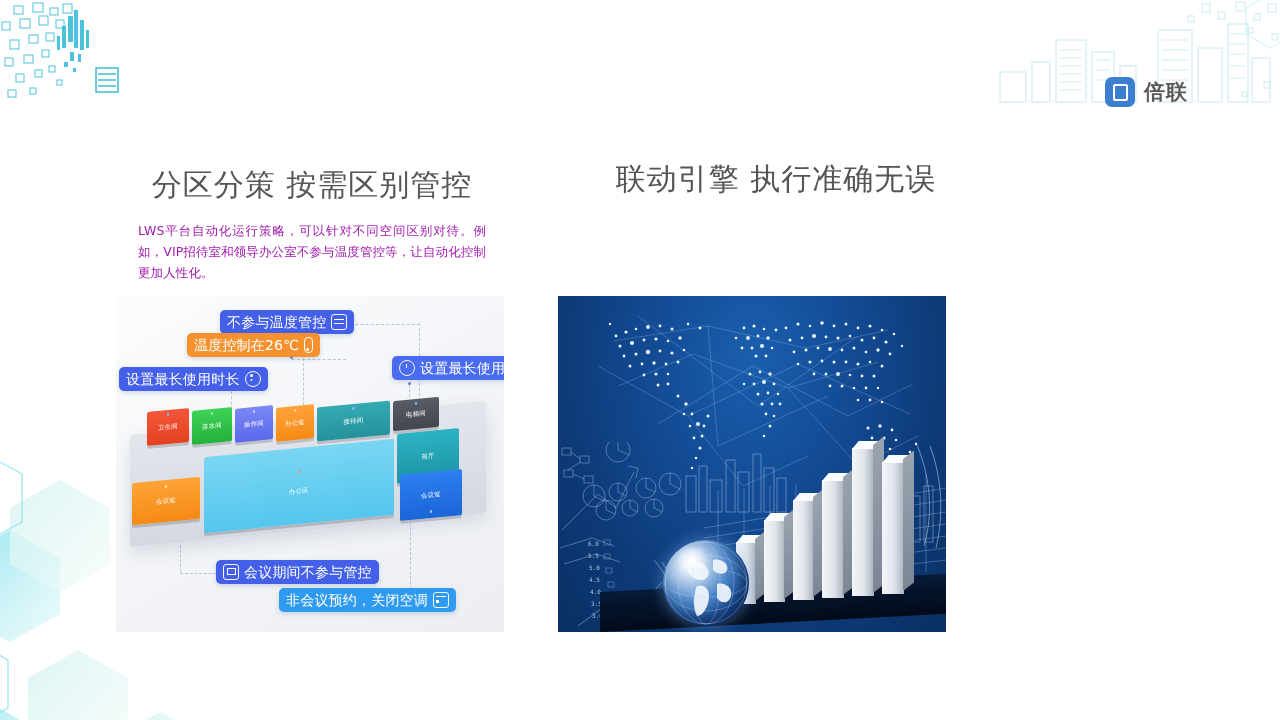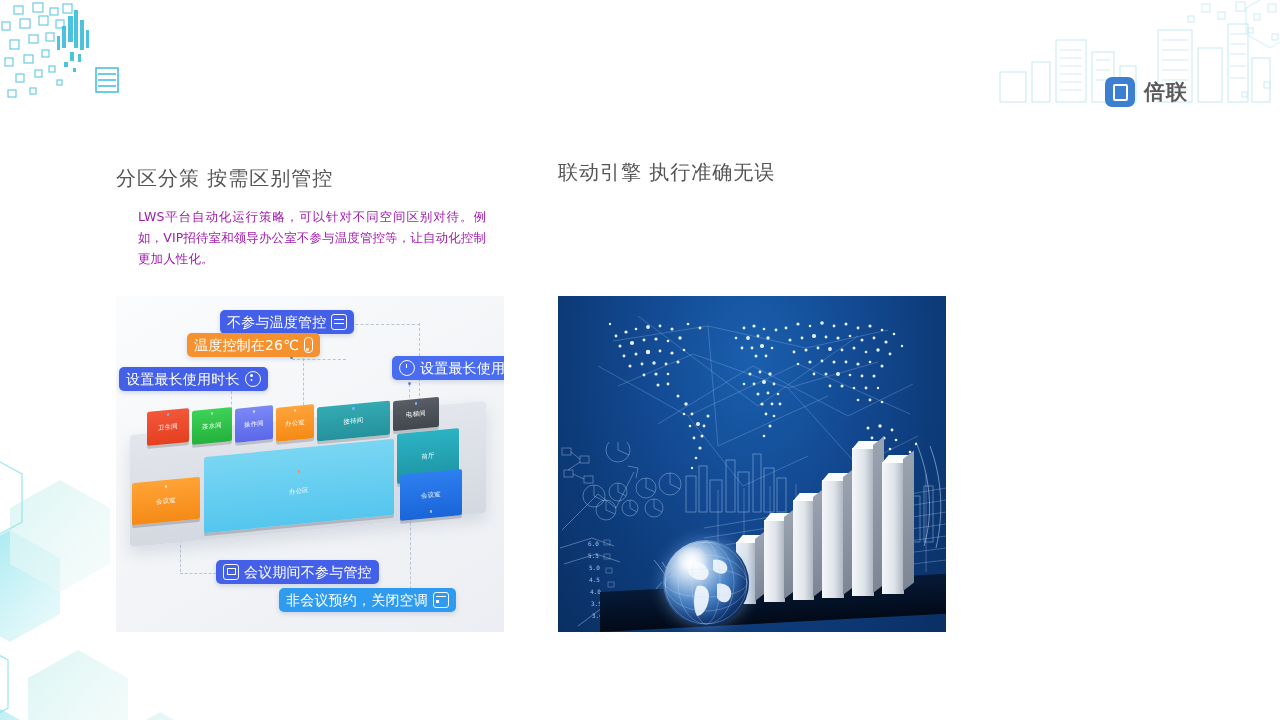--- a/index.html
+++ b/index.html
@@ -33,23 +33,23 @@
   }
   .brand-mark i{display:block;width:11px;height:13px;border:2px solid #ffffff;border-radius:2px;}
   .brand-name{
     font-size:21px;font-weight:bold;color:#5a5a5a;letter-spacing:1px;
     font-family:"DejaVu Sans","Liberation Sans",sans-serif;
   }
 
   
   .col{position:absolute;top:150px;}
   .col-left{left:116px;width:392px;}
-  .col-right{left:558px;width:392px;}
+  .col-right{left:580px;width:392px;}
   .col-head{
-    text-align:left;font-size:20px;letter-spacing:1px;color:#555555;font-weight:400;
+    text-align:center;font-size:30px;letter-spacing:1px;color:#555555;font-weight:400;
     font-family:"DejaVu Sans","Liberation Sans",sans-serif;
     margin:0 0 14px 0;
   }
   .col-left .col-head{padding-top:15px;}
   .col-right .col-head{padding-top:9px;}
   .col-body{
     font-size:12.5px;line-height:21px;color:#a21caf;text-align:justify;
     font-family:"DejaVu Sans","Liberation Sans",sans-serif;
     letter-spacing:.1px;
   }

